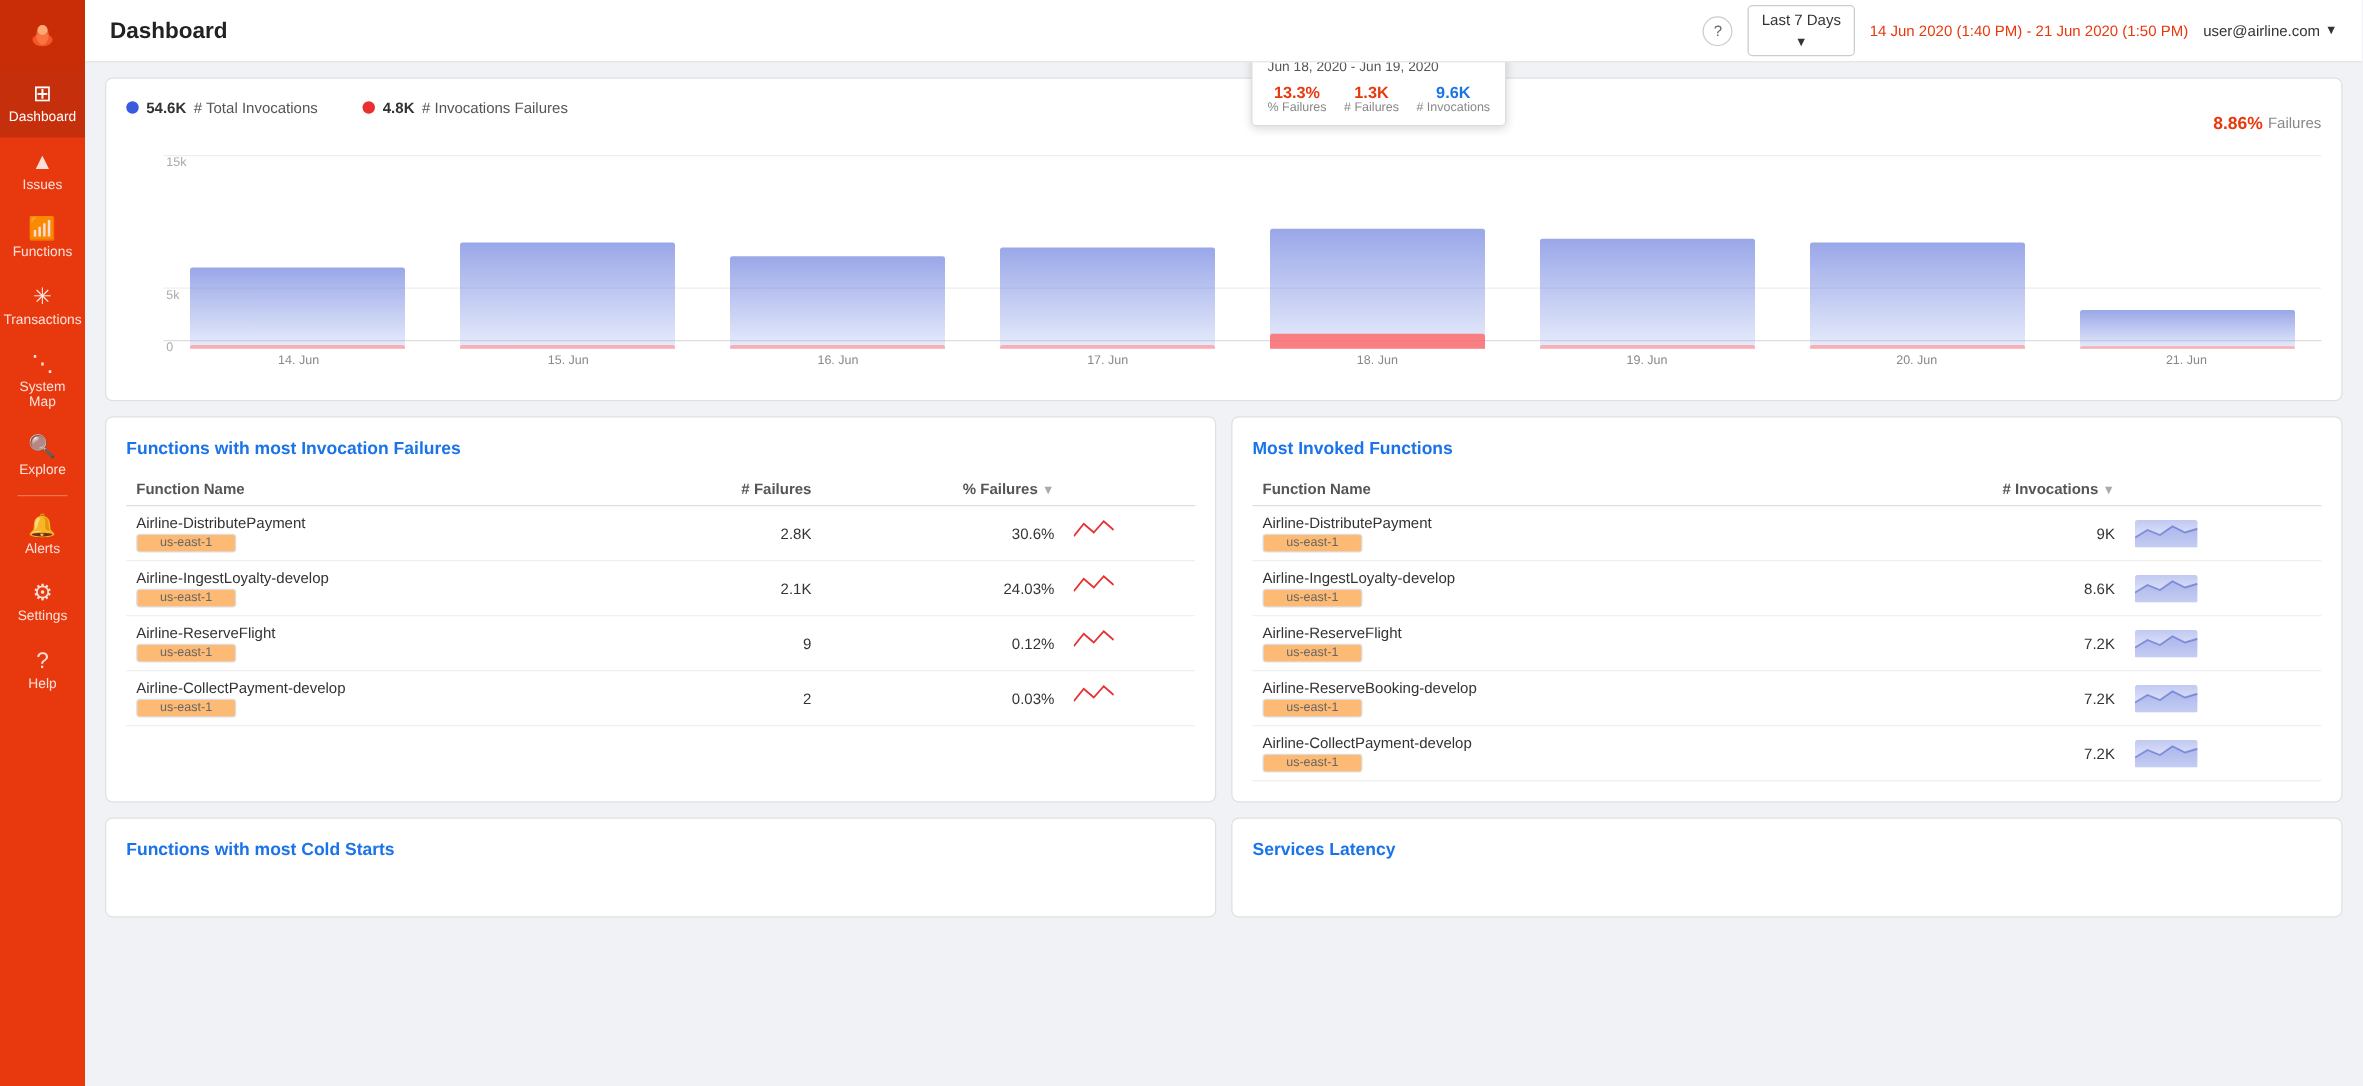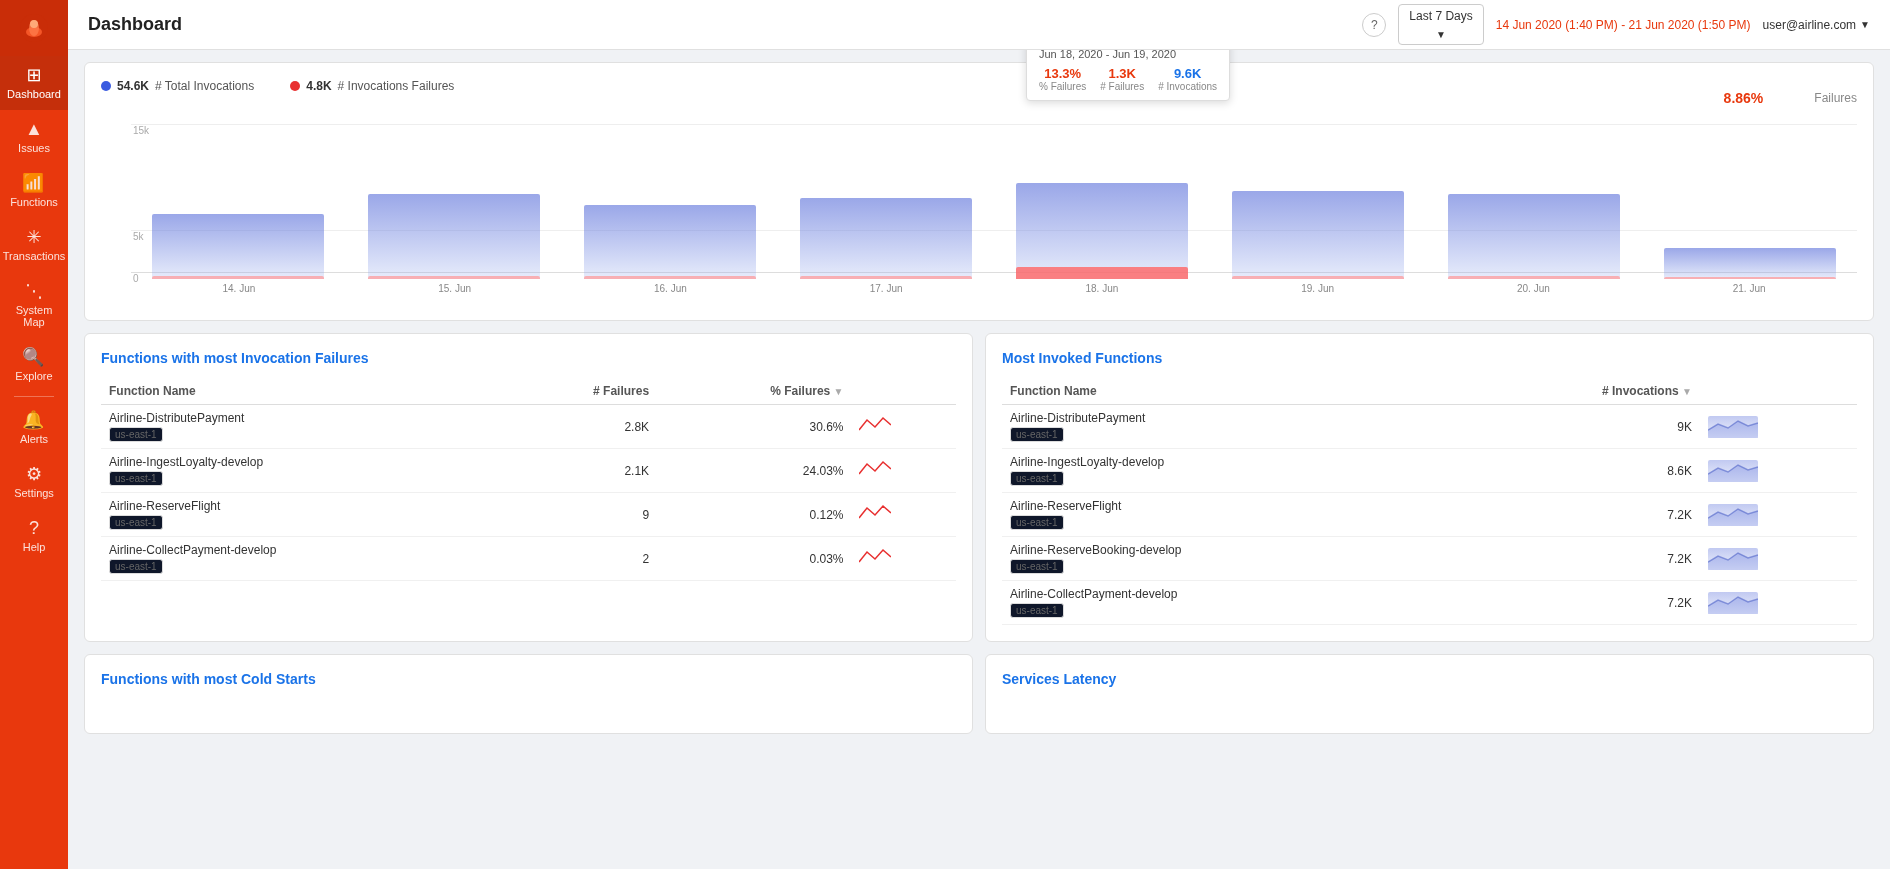--- a/index.html
+++ b/index.html
@@ -199,25 +199,25 @@
     .table th.right { text-align: right; }
     .table td {
       padding: 6px 8px;
       border-bottom: 1px solid #f0f0f0;
       color: #333;
       vertical-align: middle;
     }
     .table td.right { text-align: right; }
     .tag {
       display: inline-block;
-      background: #0f172a;
+      background: #fdba74;
       border: 1px solid #ddd;
       border-radius: 3px;
       font-size: 10px;
-      padding: 1px 5px;
+      padding: 1px 18px;
       color: #666;
       margin-top: 2px;
     }
     .sparkline-red { color: #e8380d; font-size: 16px; }
     .invoc-spark {
       display: inline-block;
       width: 50px; height: 22px;
       background: linear-gradient(180deg, rgba(100,120,220,0.4) 0%, rgba(150,170,240,0.15) 100%);
       border-radius: 2px;
       vertical-align: middle;
@@ -318,21 +318,21 @@
             <span class="legend-dot" style="background:#3a5be0;"></span>
             <span class="legend-value">54.6K</span>
             <span># Total Invocations</span>
           </div>
           <div class="legend-item">
             <span class="legend-dot" style="background:#e83030;"></span>
             <span class="legend-value">4.8K</span>
             <span># Invocations Failures</span>
           </div>
         </div>
-        <div style="margin-left:auto; display:flex; align-items:center;gap:47px;">
+        <div style="margin-left:auto; display:flex; align-items:center;">
           <span class="failure-rate">8.86%</span>
           <span class="failure-label">Failures</span>
         </div>
       </div>
 
       <div class="bar-chart-container">
 
         <div style="position:absolute; left:30px; right:0; top:0; bottom:20px; pointer-events:none;">
           <div style="position:absolute; top:0; left:0; right:0; border-top:1px solid #eee; font-size:10px; color:#aaa; padding-left:2px;">15k</div>
           <div style="position:absolute; top:66%; left:0; right:0; border-top:1px solid #eee; font-size:10px; color:#aaa; padding-left:2px;">5k</div>
@@ -354,21 +354,21 @@
             <div style="height:2%; bottom:0; left:10%; width:80%; position:absolute; background:rgba(255,150,150,0.7); border-radius:2px 2px 0 0; z-index:2;"></div>
           </div>
           <div class="bar-group" style="flex:1; position:relative; height:100%;">
             <div style="height:52%; bottom:0; left:10%; width:80%; position:absolute; background:linear-gradient(180deg,rgba(100,120,220,0.65) 0%,rgba(160,180,240,0.25) 100%); border-radius:2px 2px 0 0;"></div>
             <div style="height:2%; bottom:0; left:10%; width:80%; position:absolute; background:rgba(255,150,150,0.7); border-radius:2px 2px 0 0; z-index:2;"></div>
           </div>
           <div class="bar-group" style="flex:1; position:relative; height:100%;">
             <div style="height:62%; bottom:0; left:10%; width:80%; position:absolute; background:linear-gradient(180deg,rgba(100,120,220,0.65) 0%,rgba(160,180,240,0.25) 100%); border-radius:2px 2px 0 0;"></div>
             <div style="height:8%; bottom:0; left:10%; width:80%; position:absolute; background:rgba(255,100,100,0.8); border-radius:2px 2px 0 0; z-index:2;"></div>
 
-            <div class="tooltip" style="top:-85px; left:31px; transform:none; min-width:200px;">
+            <div class="tooltip" style="top:-85px; left:6px; transform:none; min-width:200px;">
               <div class="tooltip-date">Jun 18, 2020 - Jun 19, 2020</div>
               <div class="tooltip-values">
                 <div class="tooltip-val">
                   <div class="tooltip-num red">13.3%</div>
                   <div class="tooltip-lbl">% Failures</div>
                 </div>
                 <div class="tooltip-val">
                   <div class="tooltip-num red">1.3K</div>
                   <div class="tooltip-lbl"># Failures</div>
                 </div>

